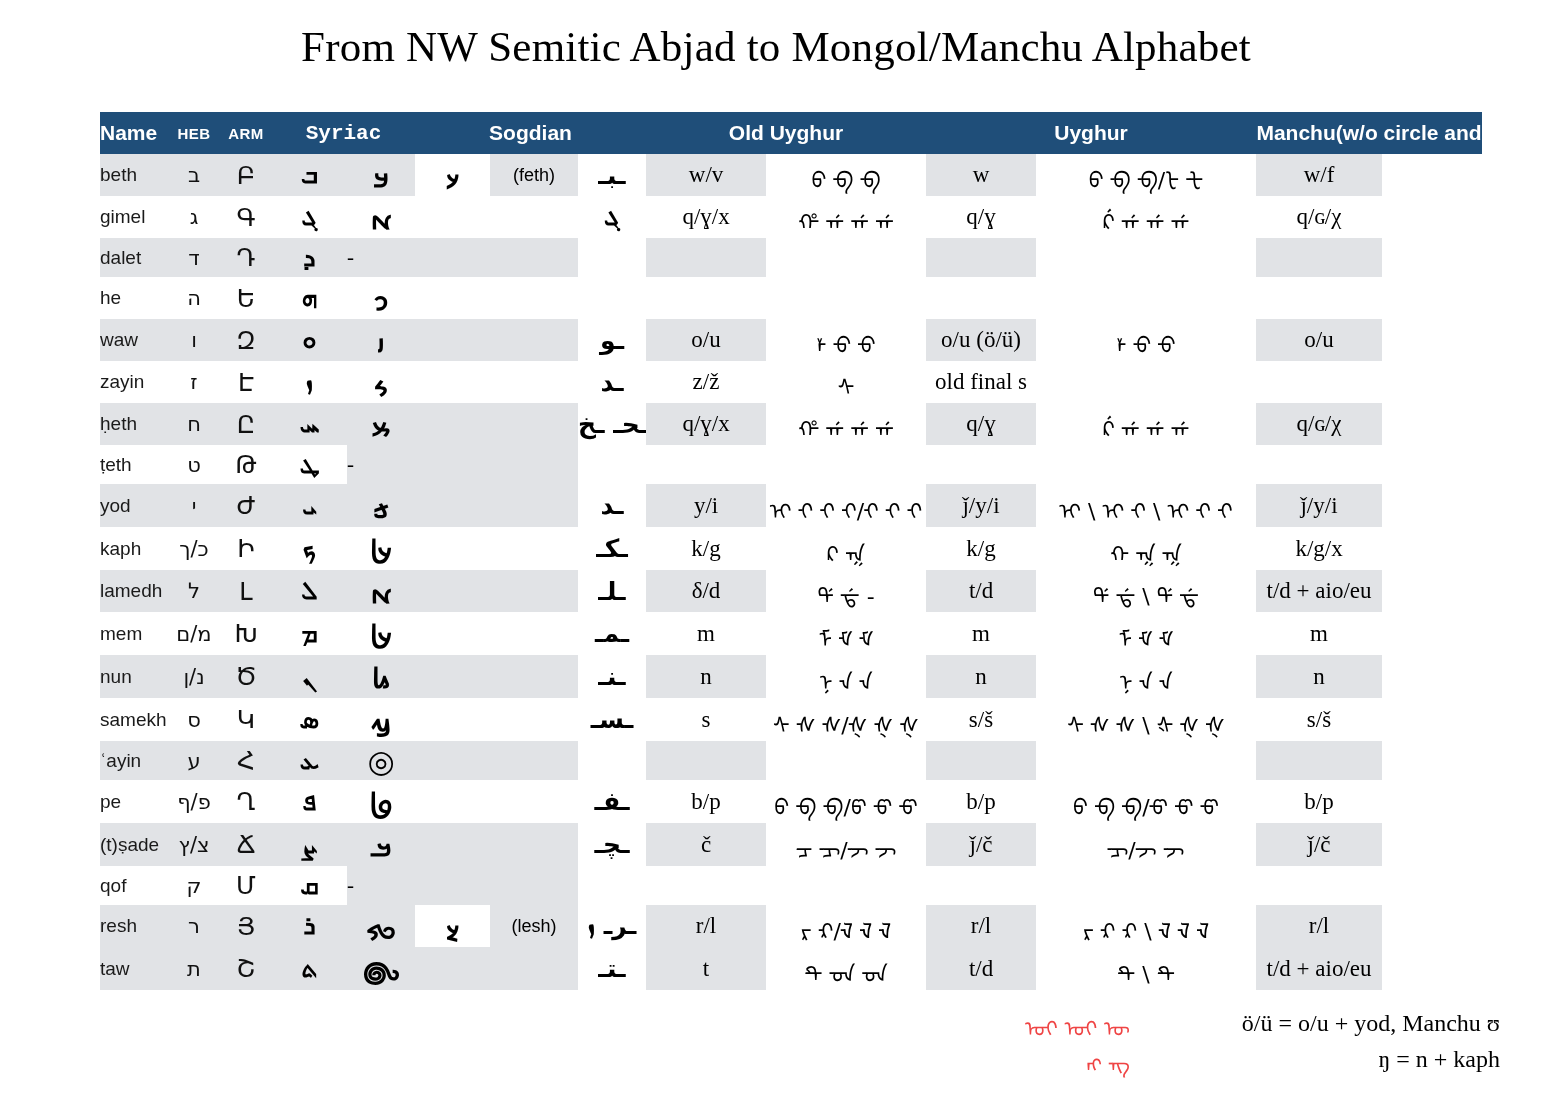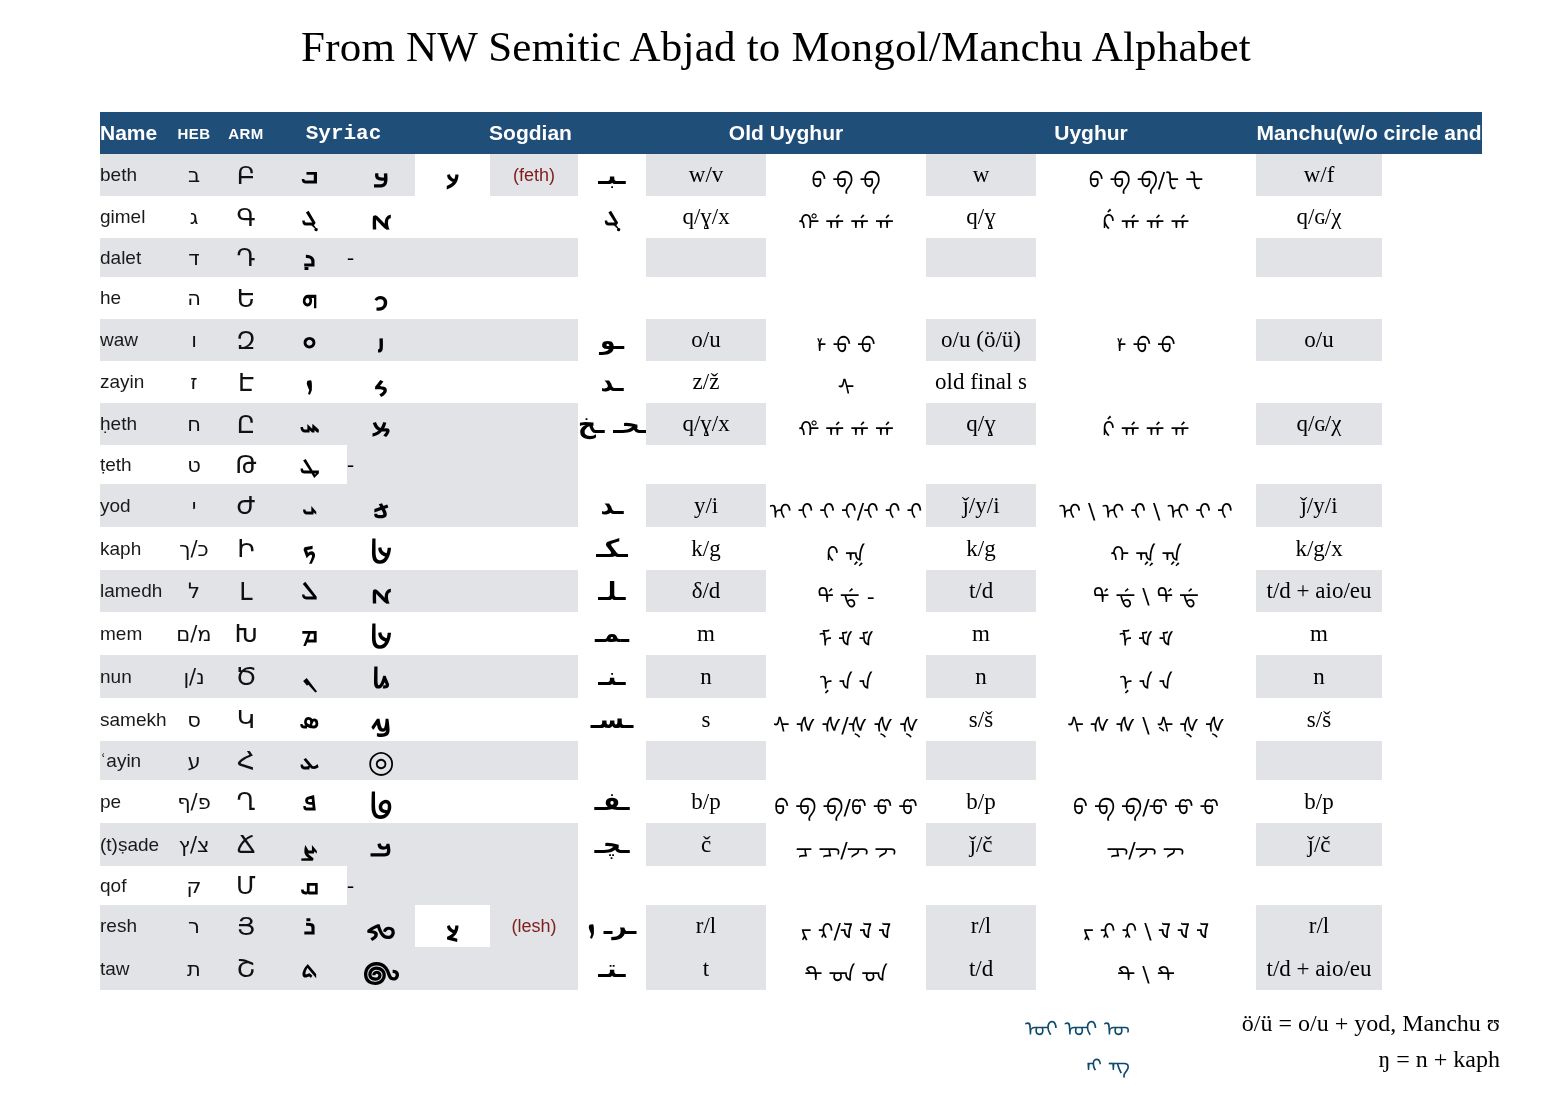--- a/index.html
+++ b/index.html
@@ -121,21 +121,21 @@
     font-weight: bold;
     font-size: 25px;
     color: #000;
   }
   td.c-sog1 { font-size: 31px; }
   td.c-sog2 { font-size: 29px; }
   td.c-sogl {
     text-align: center;
     font-size: 18px;
     font-family: "Liberation Sans", sans-serif;
-    color: #7f1d1d;
+    color: #000000;
   }
   td.c-uyg-g, td.c-mon-g, td.c-man-g {
     text-align: center;
     font-family: "DejaVu Sans", sans-serif;
     font-weight: bold;
     font-size: 25px;
     color: #000;
     white-space: nowrap;
   }
   td.c-mon-g, td.c-man-g {
@@ -169,21 +169,21 @@
     align-items: center;
     height: 36px;
   }
   .fn-glyph {
     width: 120px;
     text-align: right;
     padding-right: 12px;
     font-family: "DejaVu Sans", sans-serif;
     font-size: 21px;
     letter-spacing: 1px;
-    color: #0c4a6e;
+    color: #ef4444;
     white-space: nowrap;
   }
   .fn-text {
     flex: 1;
     text-align: right;
     font-family: "Liberation Serif", serif;
     font-size: 24px;
     color: #000;
     white-space: nowrap;
   }

